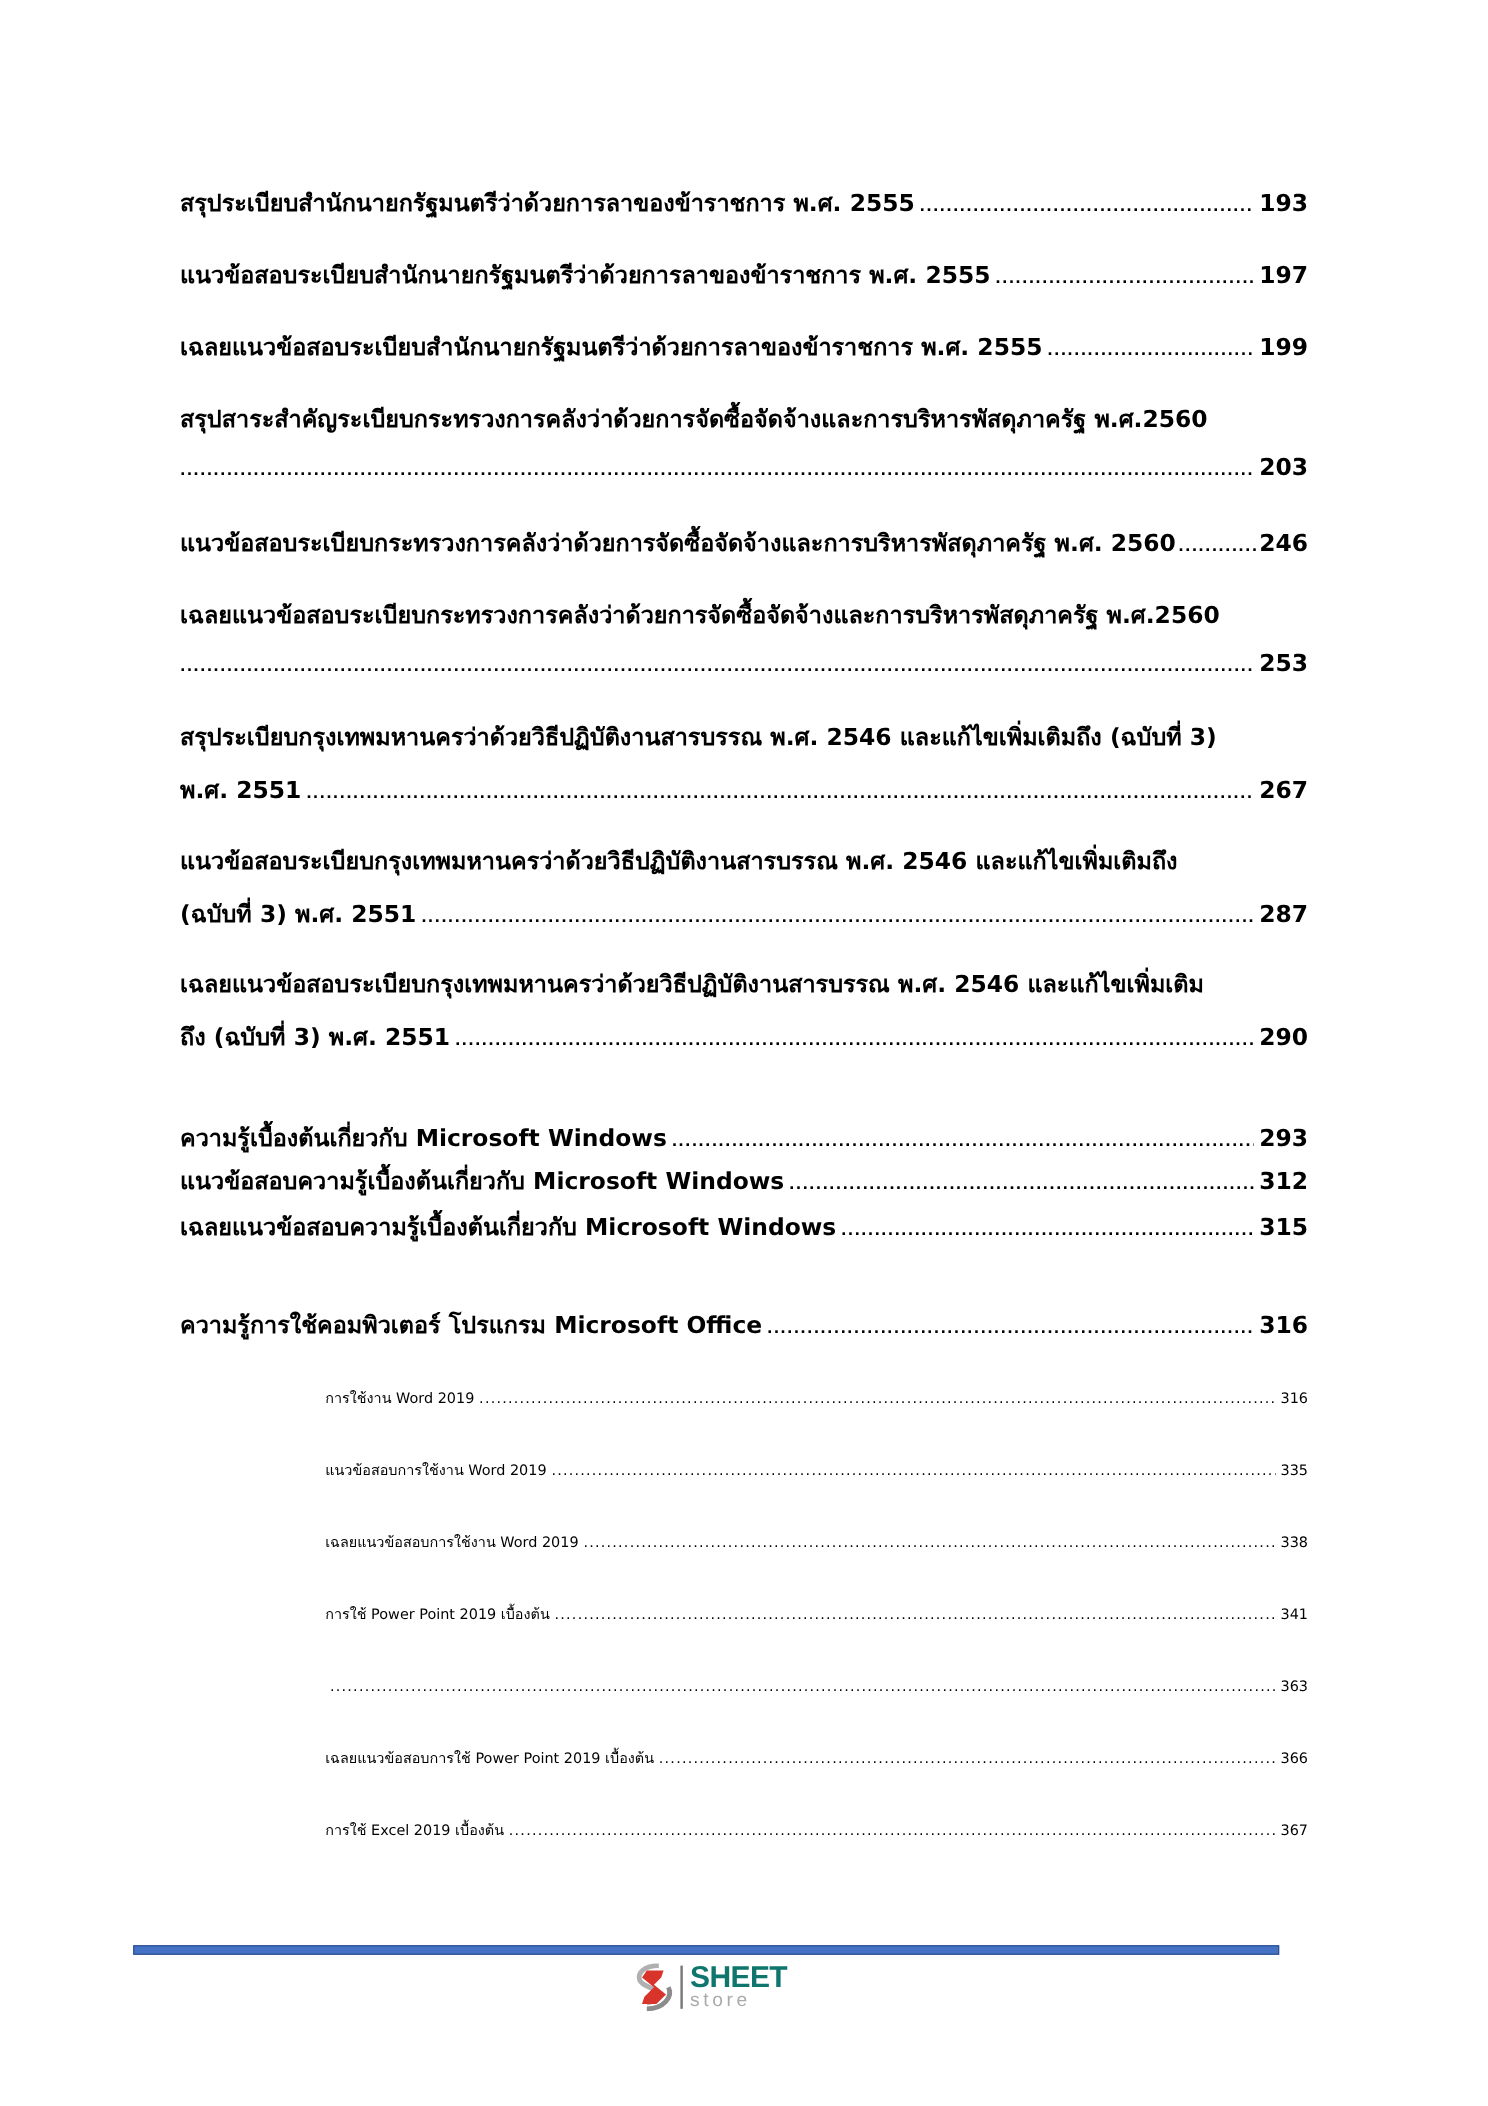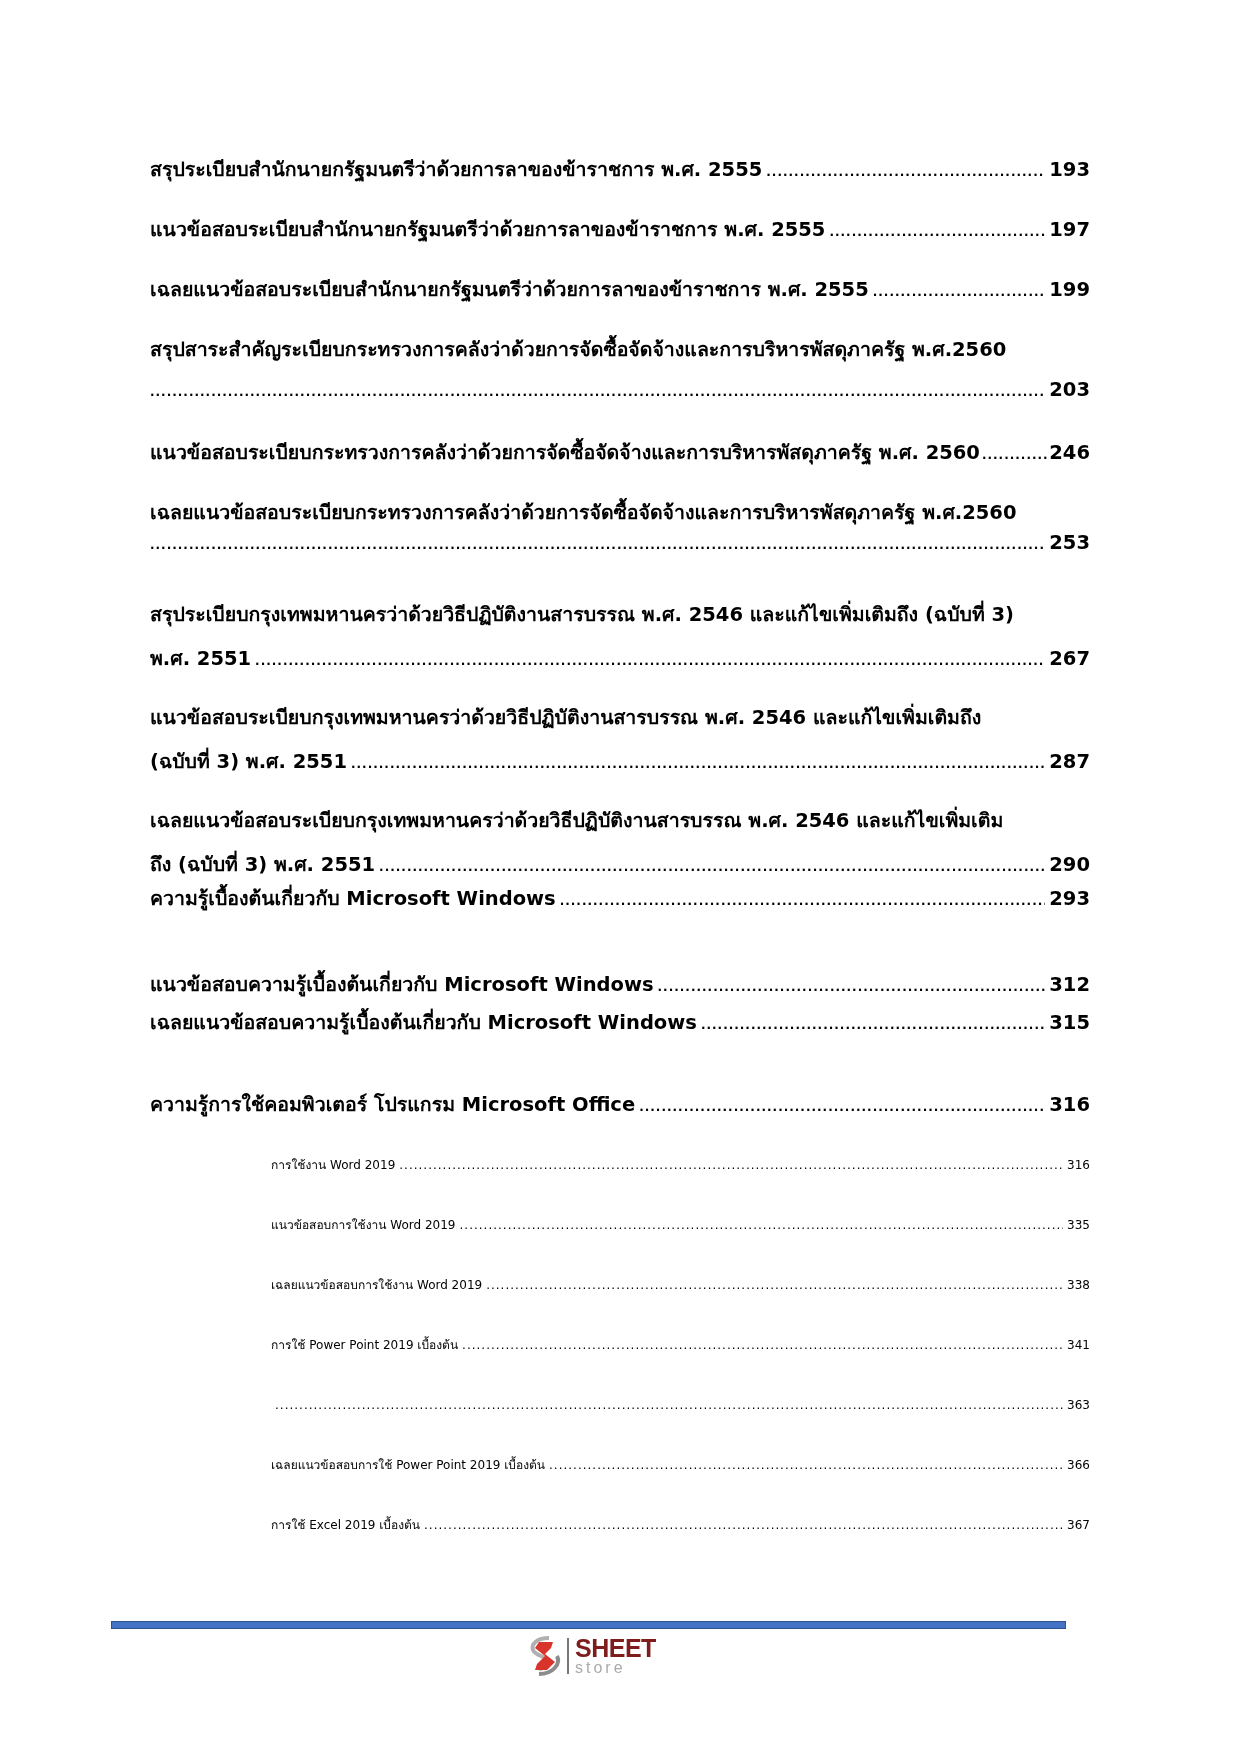--- a/index.html
+++ b/index.html
@@ -14,21 +14,21 @@
   .row .leader { flex:1 1 auto; overflow:hidden; margin:0 4px; letter-spacing:1px;
                  font-size:12px; }
   .row .leader::after { content:"........................................................................................................................................................................................................................................................................................................................................"; }
   .row .page { flex:0 0 auto; text-align:right; }
   .footer-bar { position:absolute; left:111px; top:1621px; width:955px; height:8px;
                 background:#4472c4; border:1px solid #2f528f; box-sizing:border-box;}
   .logo { position:absolute; left:527px; top:1636px; height:40px; display:flex; align-items:center; }
   .logo-mark { width:36px; height:40px; position:relative; }
   .logo-sep { width:2px; height:36px; background:#777; margin:0 6px 0 4px; }
   .logo-text { display:flex; flex-direction:column; line-height:1; }
-  .logo-word { font-family:"Liberation Sans",sans-serif; font-weight:bold; font-size:25px; color:#7f1d1d; letter-spacing:-0.5px;}
+  .logo-word { font-family:"Liberation Sans",sans-serif; font-weight:bold; font-size:25px; color:#0f766e; letter-spacing:-0.5px;}
   .logo-sub { font-family:"Liberation Sans",sans-serif; font-size:16px; color:#aaa; letter-spacing:3px; margin-top:-1px;}
 </style>
 </head>
 <body>
 
 <div class="toc">
 
   <div class="entry bold" style="top:155px">
     <div class="row">
         <span class="title">สรุประเบียบสำนักนายกรัฐมนตรีว่าด้วยการลาของข้าราชการ พ.ศ. 2555</span>
@@ -69,21 +69,21 @@
         <span class="title">แนวข้อสอบระเบียบกระทรวงการคลังว่าด้วยการจัดซื้อจัดจ้างและการบริหารพัสดุภาครัฐ พ.ศ. 2560</span>
         <span class="leader" style="margin:0 2px"></span>
         <span class="page">246</span>
       </div>
   </div>
 
   <div class="entry bold" style="top:498px">
     <div class="row">
         <span class="title">เฉลยแนวข้อสอบระเบียบกระทรวงการคลังว่าด้วยการจัดซื้อจัดจ้างและการบริหารพัสดุภาครัฐ พ.ศ.2560</span>
       </div>
-    <div class="row" style="">
+    <div class="row" style="margin-top:10px">
         <span class="title"></span>
         <span class="leader" style="margin-left:0"></span>
         <span class="page">253</span>
       </div>
   </div>
 
   <div class="entry bold" style="top:600px">
     <div class="row">
         <span class="title">สรุประเบียบกรุงเทพมหานครว่าด้วยวิธีปฏิบัติงานสารบรรณ พ.ศ. 2546 และแก้ไขเพิ่มเติมถึง (ฉบับที่ 3)</span>
       </div>
@@ -109,21 +109,21 @@
     <div class="row">
         <span class="title">เฉลยแนวข้อสอบระเบียบกรุงเทพมหานครว่าด้วยวิธีปฏิบัติงานสารบรรณ พ.ศ. 2546 และแก้ไขเพิ่มเติม</span>
       </div>
     <div class="row" style="margin-top:14px">
         <span class="title">ถึง (ฉบับที่ 3) พ.ศ. 2551</span>
         <span class="leader"></span>
         <span class="page">290</span>
       </div>
   </div>
 
-  <div class="entry bold" style="top:884px">
+  <div class="entry bold" style="top:934px">
     <div class="row">
         <span class="title">ความรู้เบื้องต้นเกี่ยวกับ Microsoft Windows</span>
         <span class="leader"></span>
         <span class="page">293</span>
       </div>
   </div>
 
   <div class="entry bold" style="top:970px">
     <div class="row">
         <span class="title">แนวข้อสอบความรู้เบื้องต้นเกี่ยวกับ Microsoft Windows</span>

